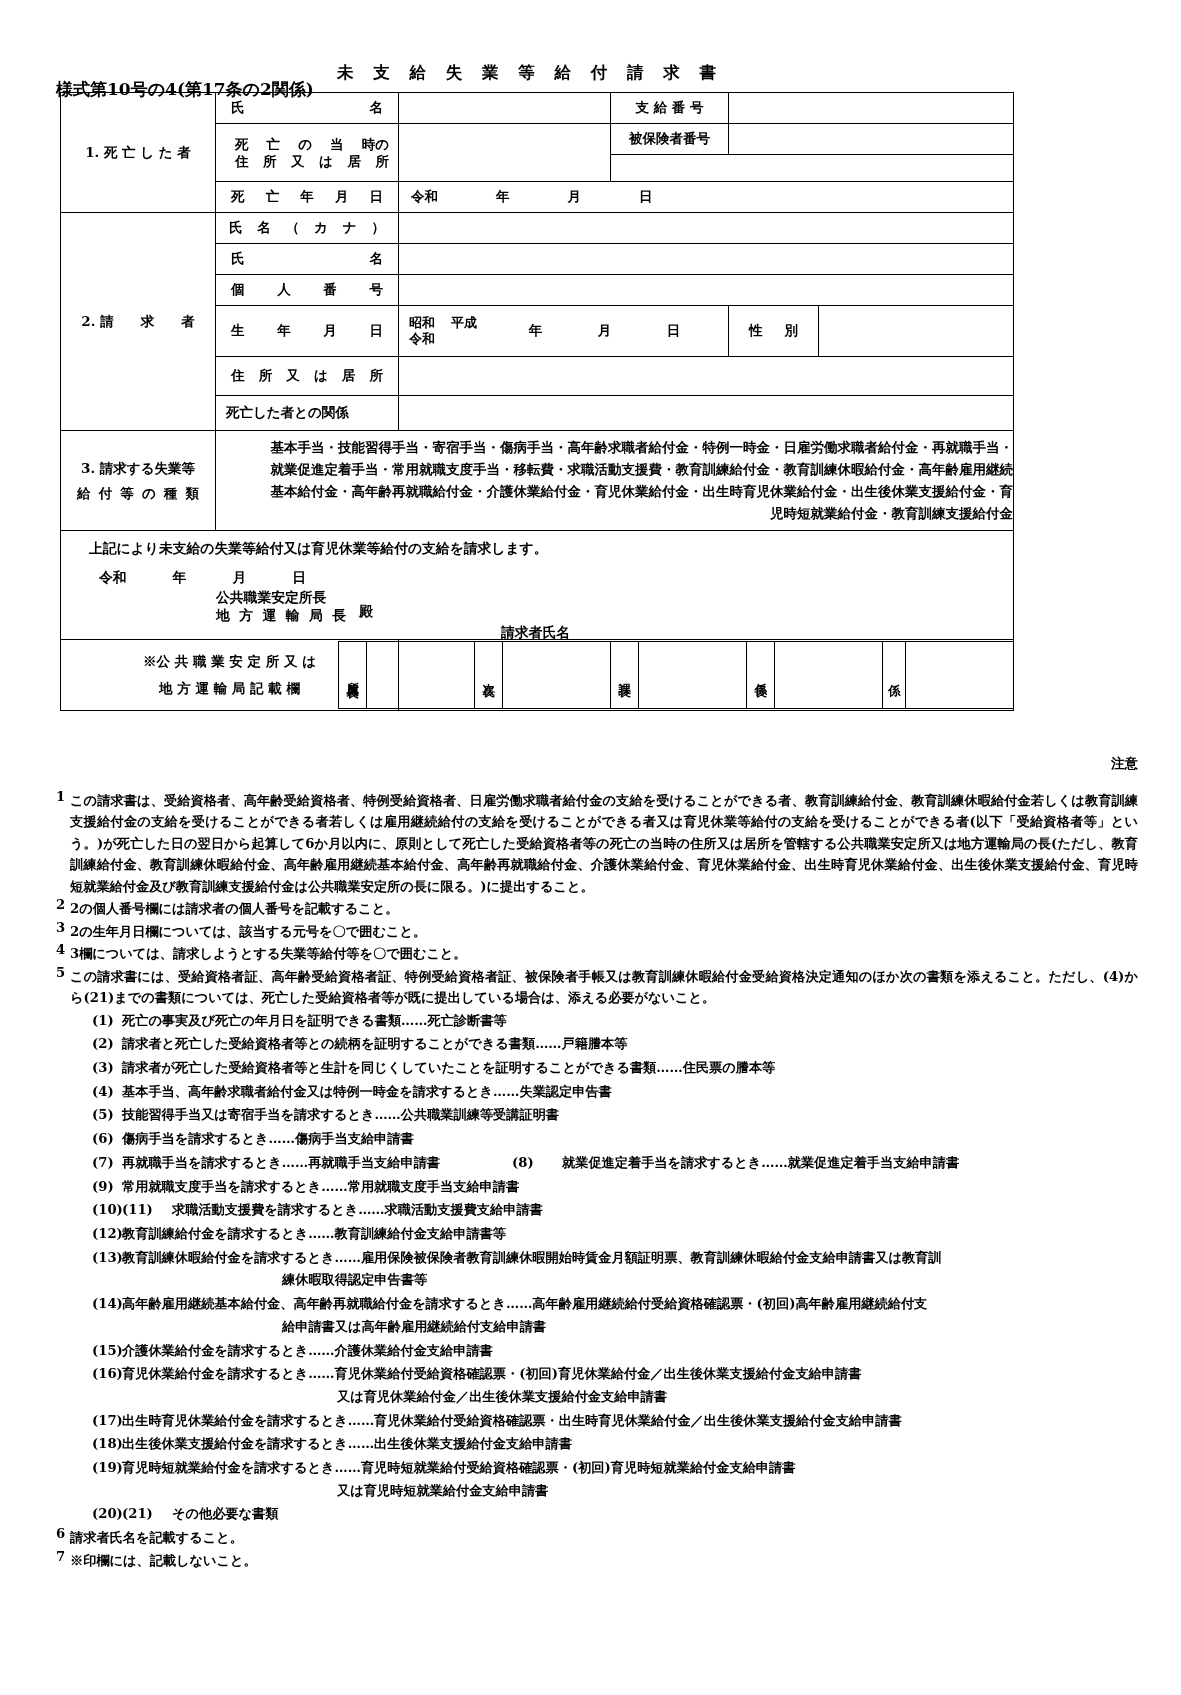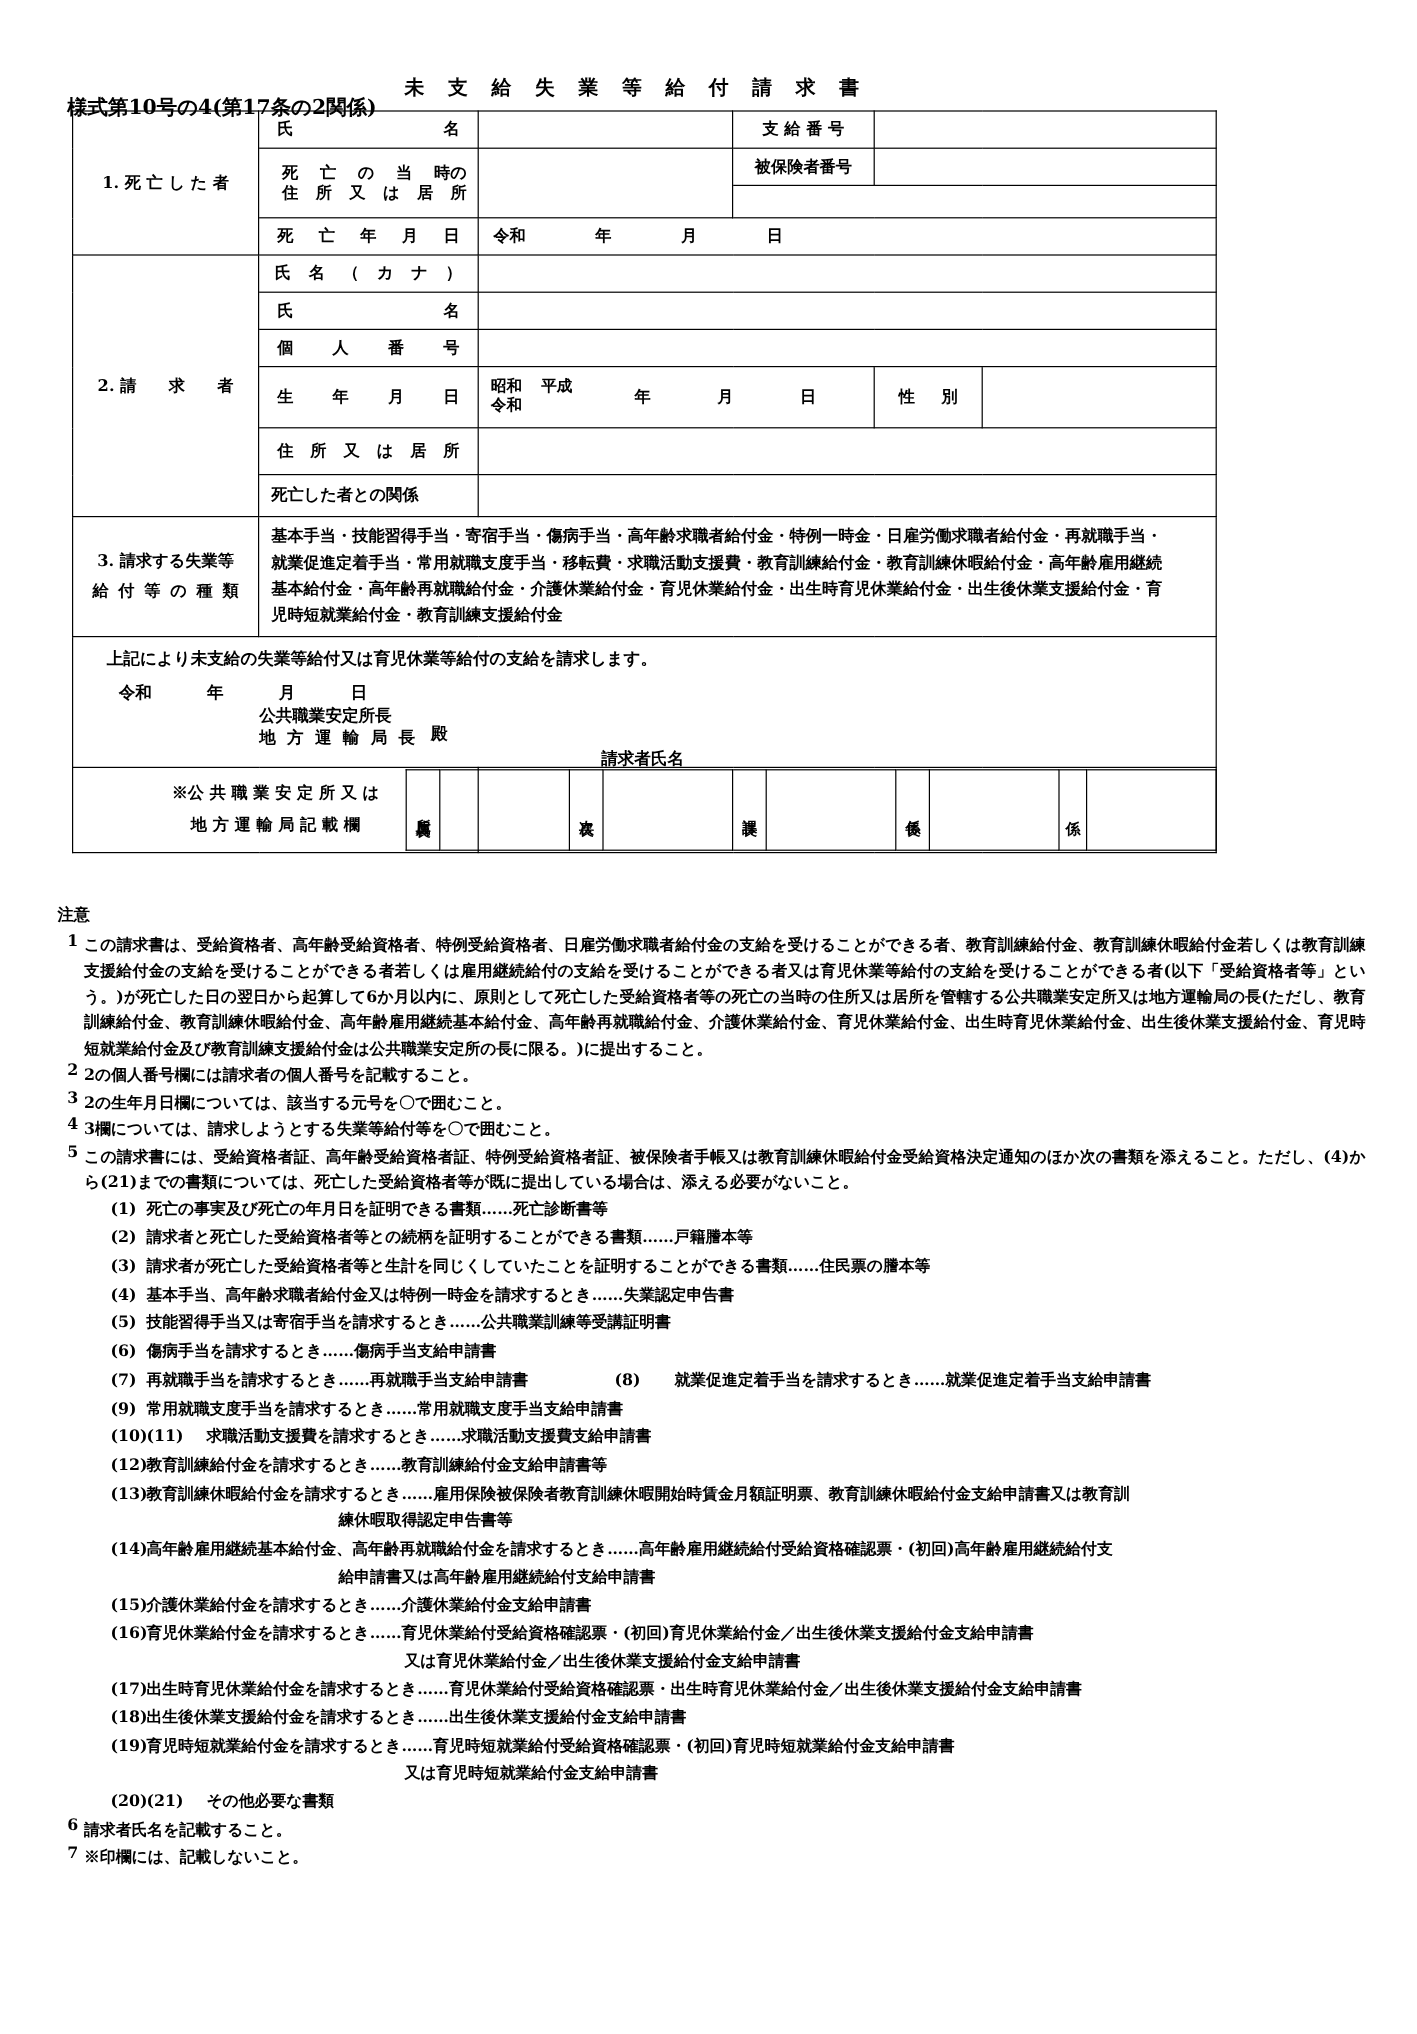--- a/index.html
+++ b/index.html
@@ -122,21 +122,21 @@
     justify-content: space-around;
     padding-right: 20px;
   }
 
   
   .benefit-cell {
     padding: 6px 0 6px 10px !important;
     font-size: 13.2px;
     line-height: 1.62;
     font-weight: 600;
-    text-align: left;
+    text-align: right;
     vertical-align: top;
   }
   .benefit-cell div { white-space: nowrap; }
 
   
   .decl-cell {
     padding: 0 !important;
     height: auto;
   }
   .decl-wrap {
@@ -189,21 +189,22 @@
     left: 48px;
     top: 757px;
     width: 1090px;
     font-size: 13.2px;
     font-weight: 600;
     line-height: 1.0;
   }
   .notes-title {
     font-size: 13.5px;
     font-weight: 700;
-    margin-bottom: 7px;
+    margin-bottom: 19px;
+    text-align: right;
   }
   .note {
     display: flex;
     margin-bottom: 1px;
   }
   .note .num {
     width: 22px;
     flex: 0 0 22px;
     text-align: left;
     padding-left: 8px;

